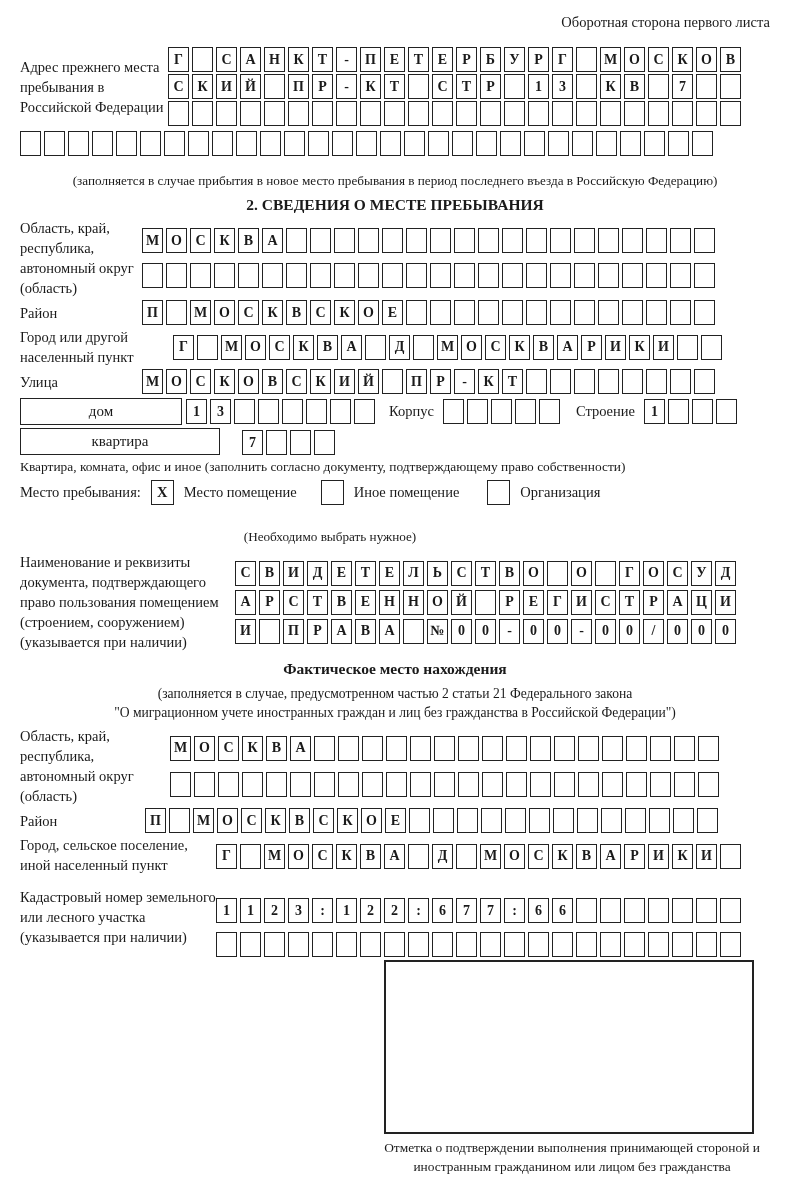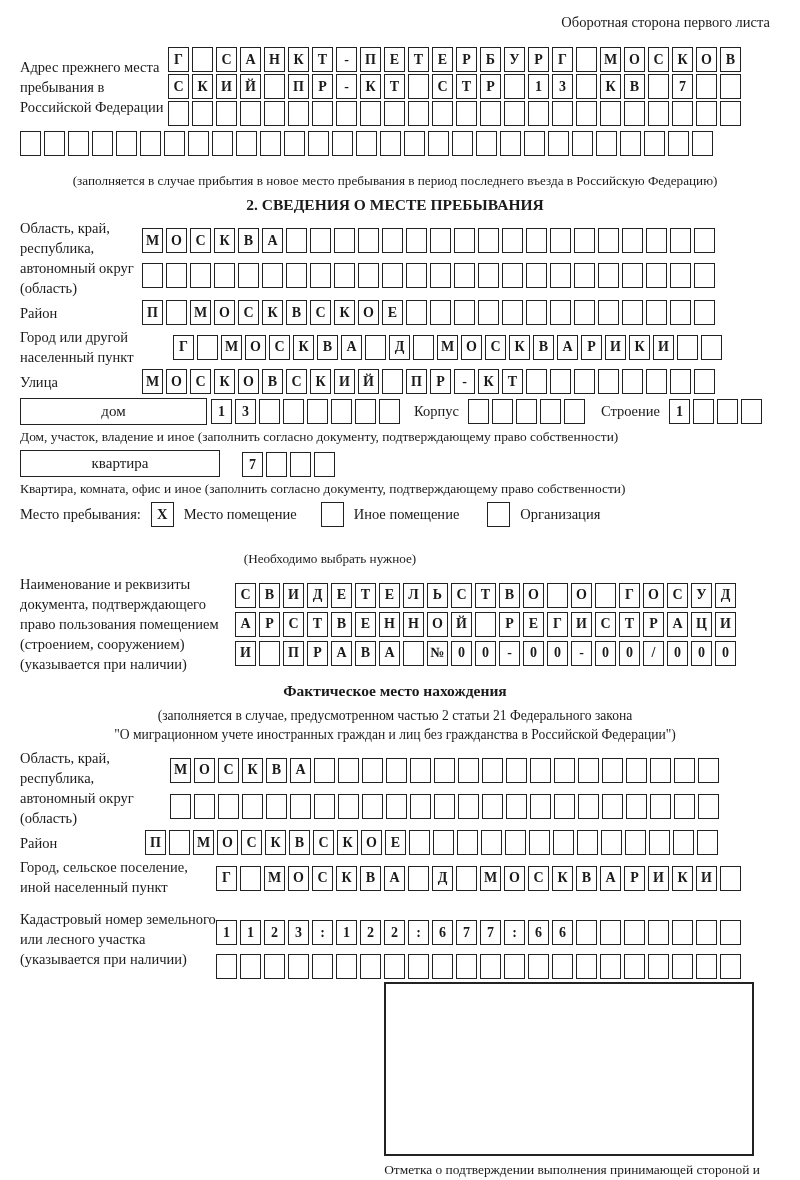--- a/index.html
+++ b/index.html
@@ -308,21 +308,21 @@
         <span class="cell"></span>
         <span class="cell"></span>
         <span class="cell"></span>
         <span class="cell"></span>
         <span class="cell"></span>
         <span class="cell"></span>
       </div>
   </div>
 
   <div class="fieldrow mb3" style="align-items:center; gap:4px">
-    <div class="widebox" style="width:187px">дом</div>
+    <div class="widebox" style="width:162px">дом</div>
     <div class="boxrow">
         <span class="cell">1</span>
         <span class="cell">3</span>
         <span class="cell"></span>
         <span class="cell"></span>
         <span class="cell"></span>
         <span class="cell"></span>
         <span class="cell"></span>
         <span class="cell"></span>
       </div>
@@ -335,21 +335,20 @@
         <span class="cell"></span>
       </div>
     <div class="inline-lb" style="margin:0 5px 0 12px">Строение</div>
     <div class="boxrow">
         <span class="cell">1</span>
         <span class="cell"></span>
         <span class="cell"></span>
         <span class="cell"></span>
       </div>
   </div>
-  <div class="note-left mb4">Дом, участок, владение и иное (заполнить согласно документу, подтверждающему право собственности)</div>
 
   <div class="fieldrow mb3" style="align-items:flex-end; gap:4px">
     <div class="widebox" style="width:200px">квартира</div>
     <div class="boxrow" style="margin-left:18px">
         <span class="cell">7</span>
         <span class="cell"></span>
         <span class="cell"></span>
         <span class="cell"></span>
       </div>
   </div>

